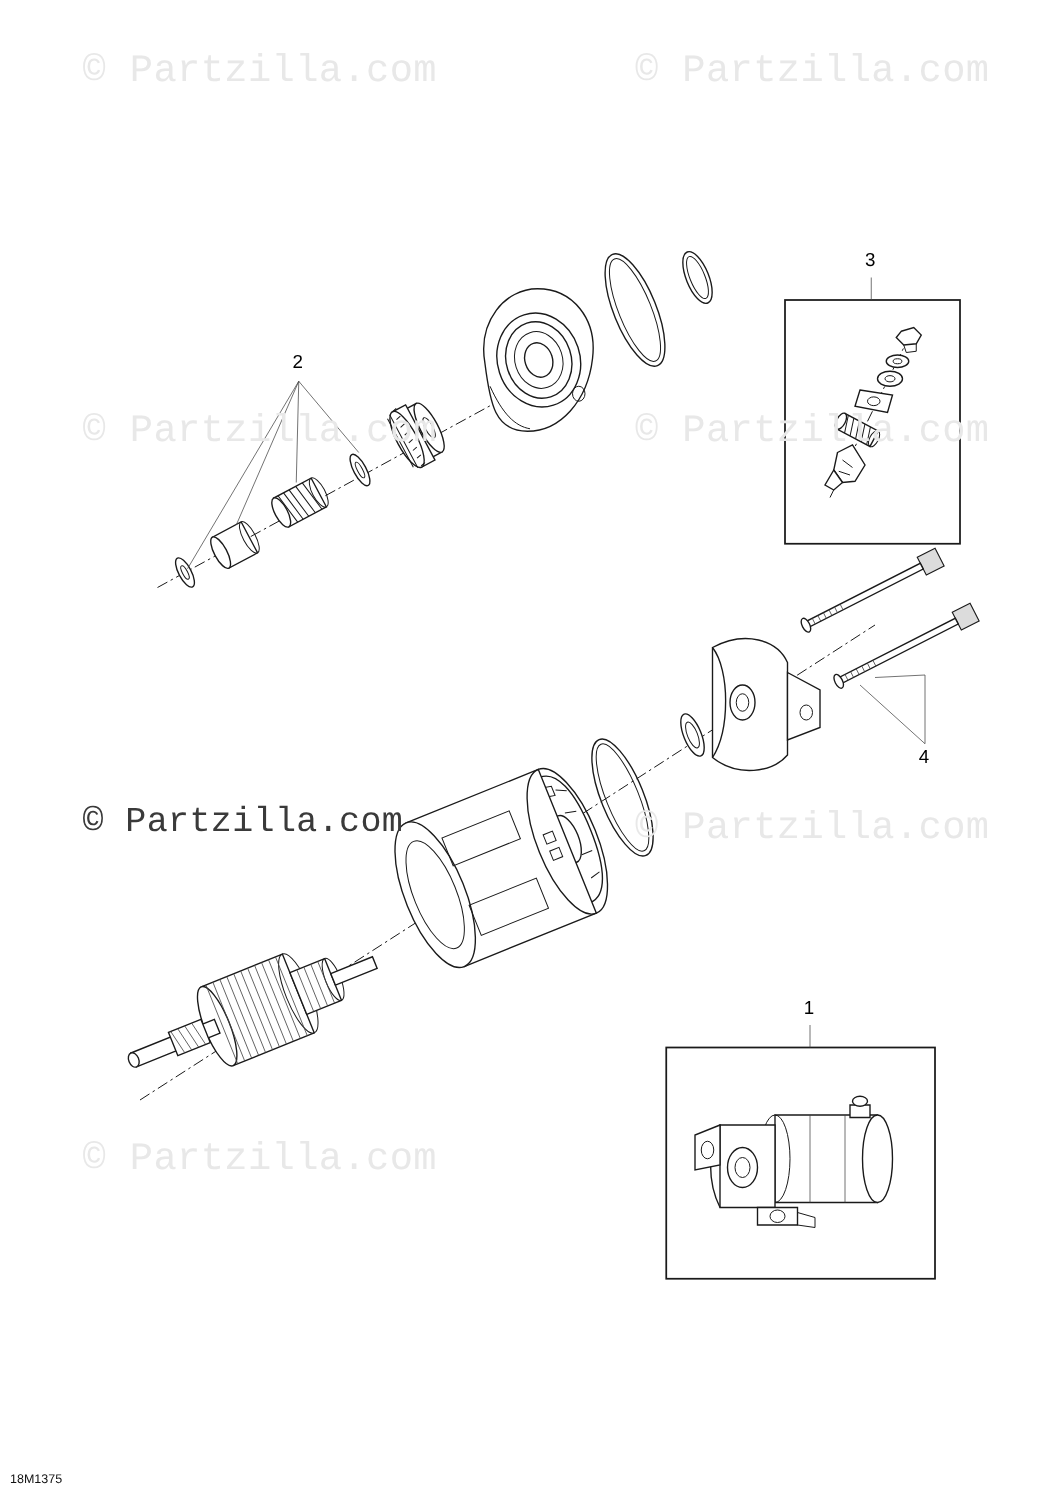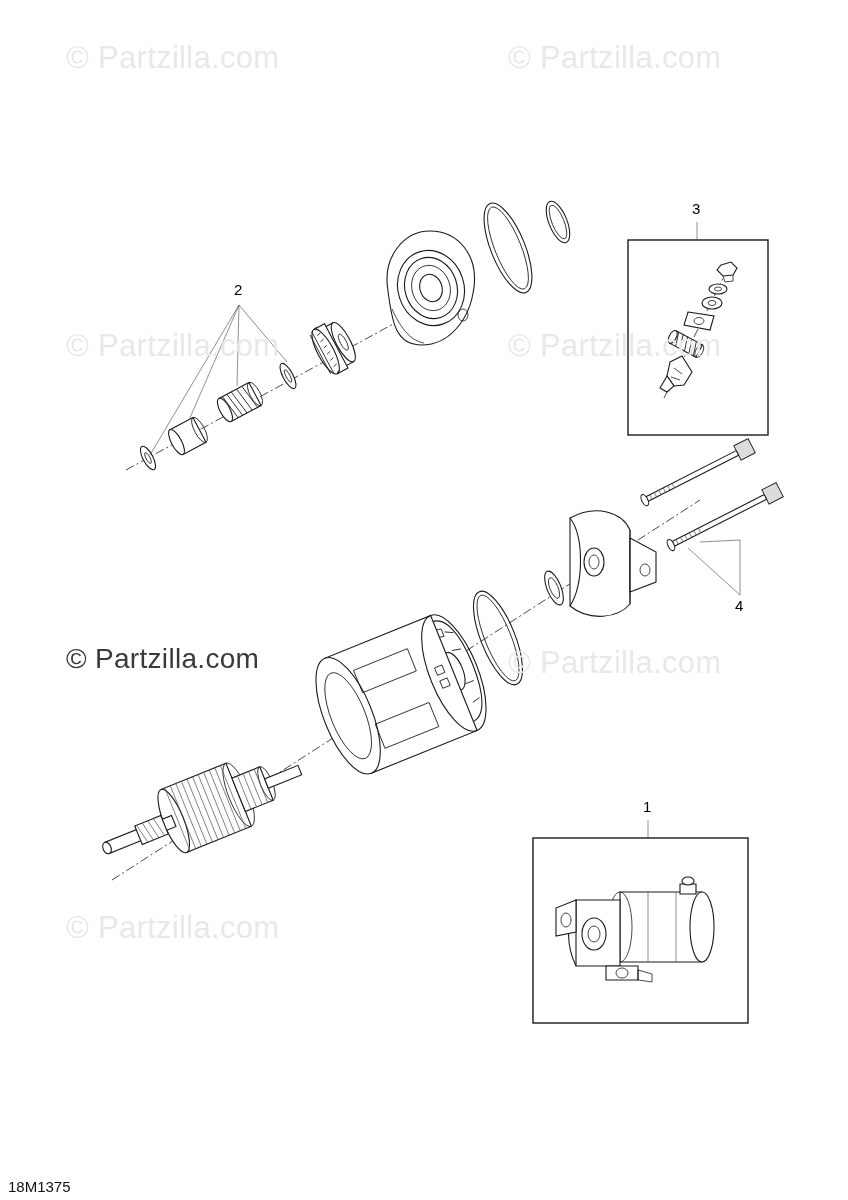--- a/index.html
+++ b/index.html
@@ -14,40 +14,40 @@
     position: relative;
     width: 848px;
     height: 1200px;
     background: #ffffff;
     overflow: hidden;
   }
   .wm {
     position: absolute;
     color: #e8e8e8;
     font-size: 31px;
-    font-family: Liberation Sans, sans-serif;
+    font-family: Liberation Mono, monospace;
     white-space: nowrap;
     user-select: none;
     letter-spacing: 0.3px;
   }
   .wm.dark {
     color: #3a3a3a;
     font-size: 28px;
   }
   .callout {
     position: absolute;
     color: #000000;
     font-size: 15px;
     font-family: "Liberation Sans", sans-serif;
   }
   .partcode {
     position: absolute;
     left: 8px;
     top: 1178px;
-    font-size: 15px;
+    font-size: 10px;
     color: #111;
     font-family: "Liberation Sans", sans-serif;
   }
   svg.art {
     position: absolute;
     left: 0;
     top: 0;
     width: 848px;
     height: 1200px;
   }

